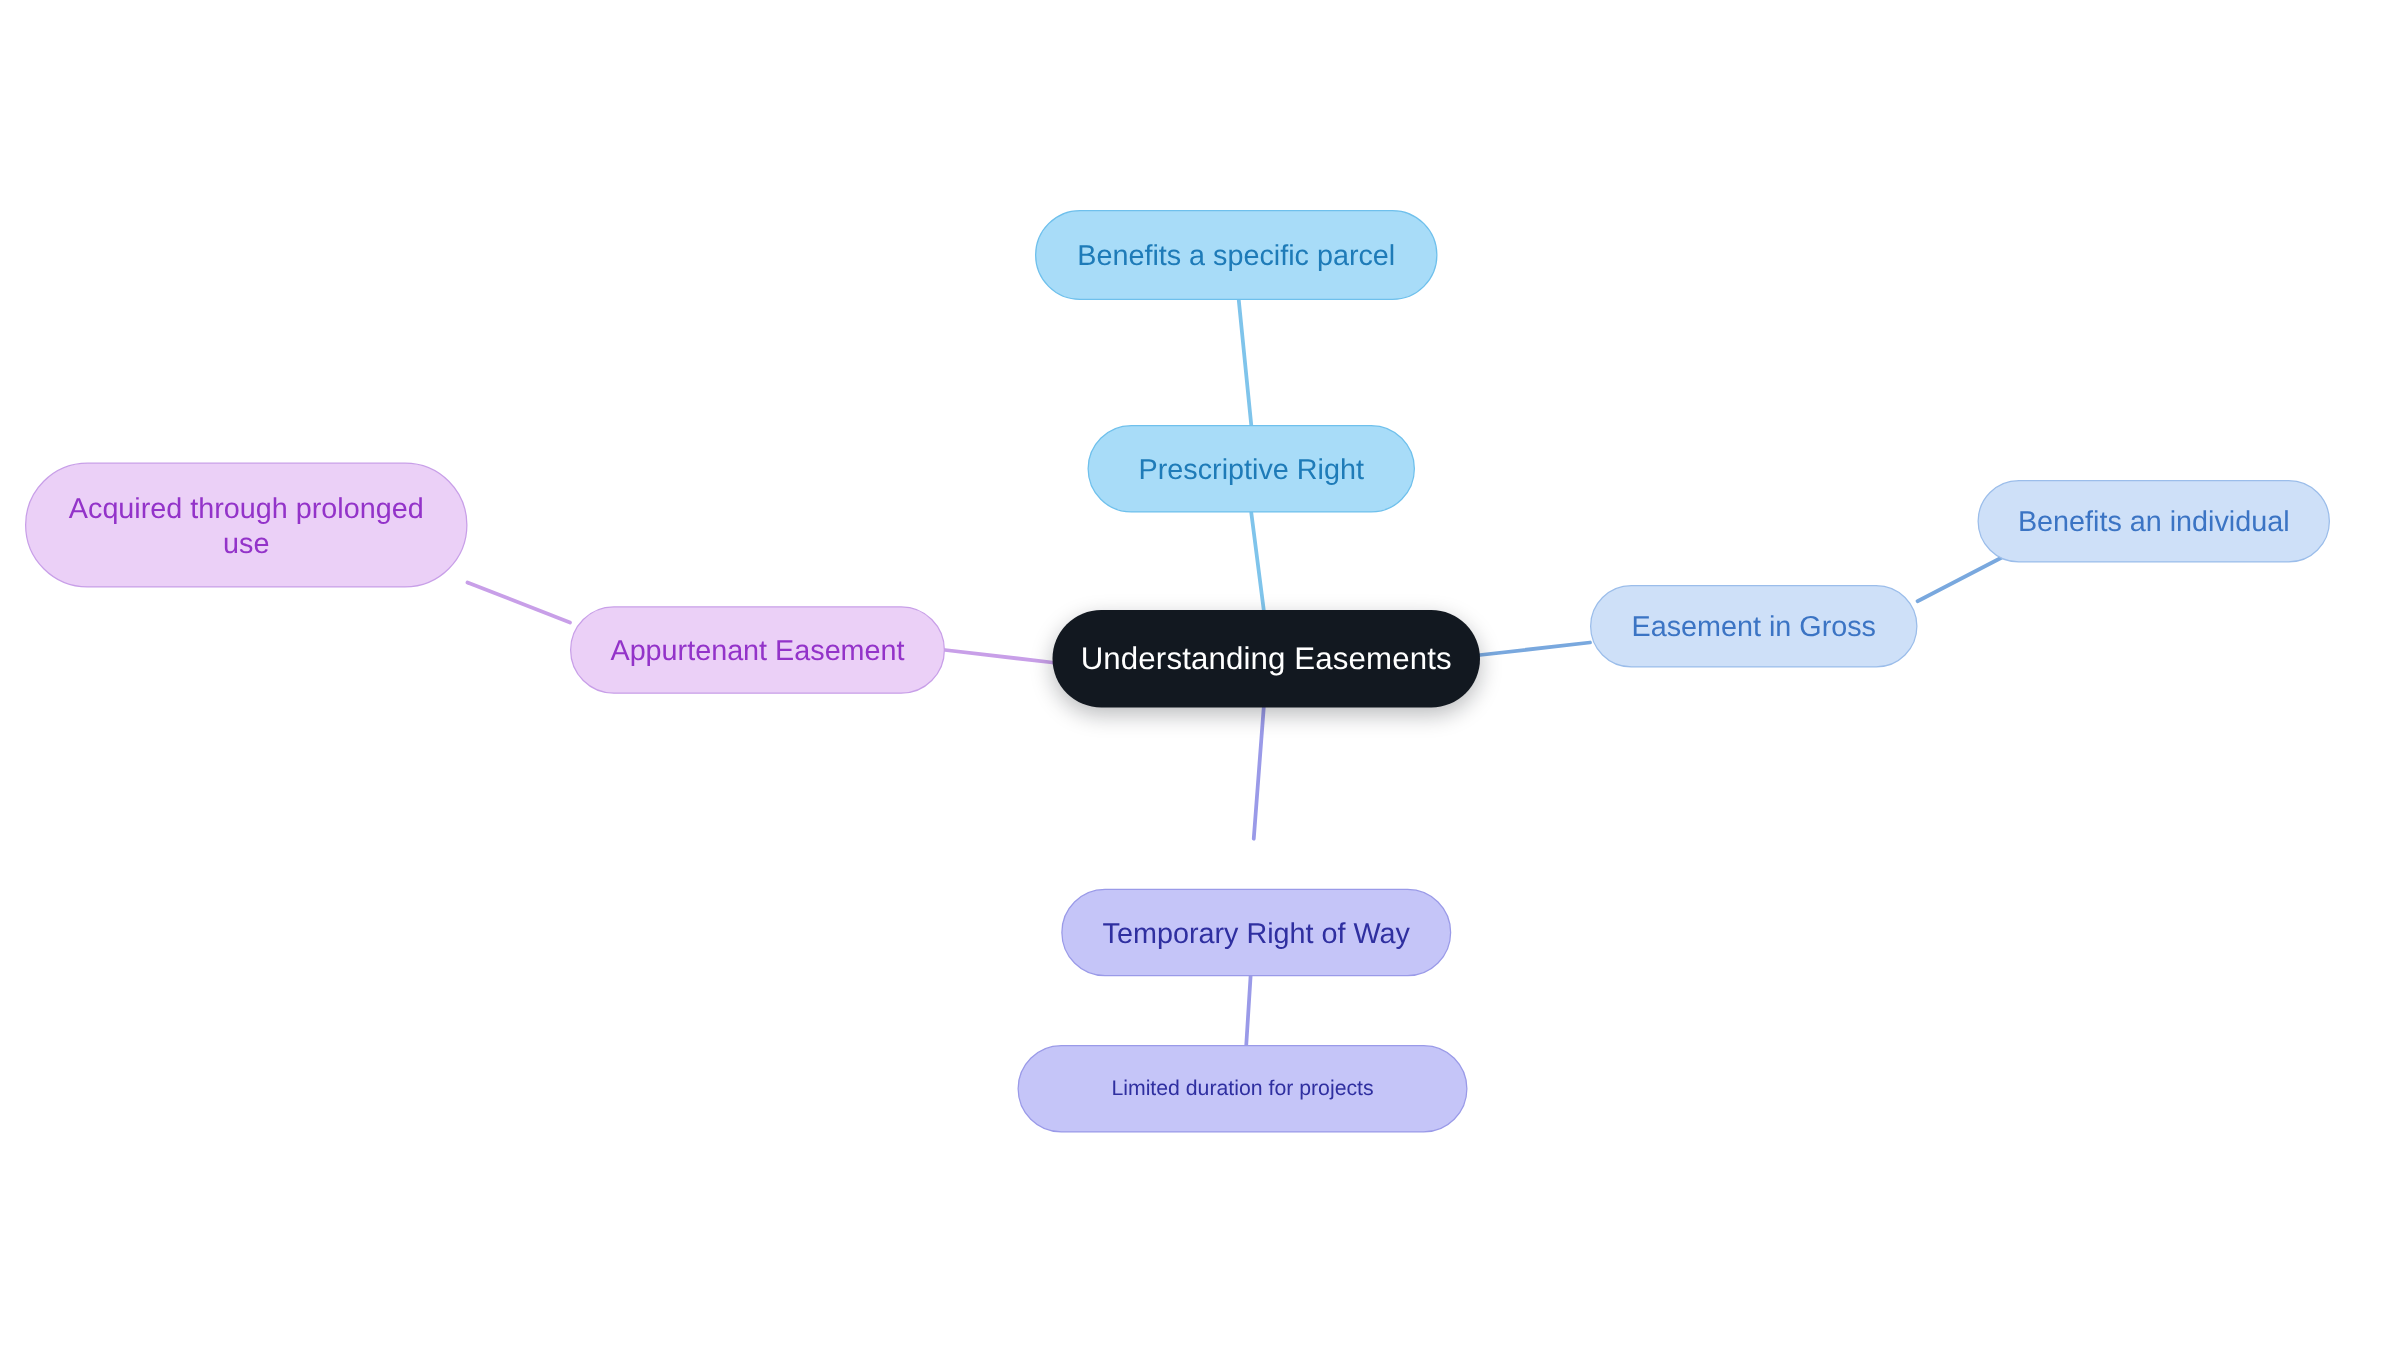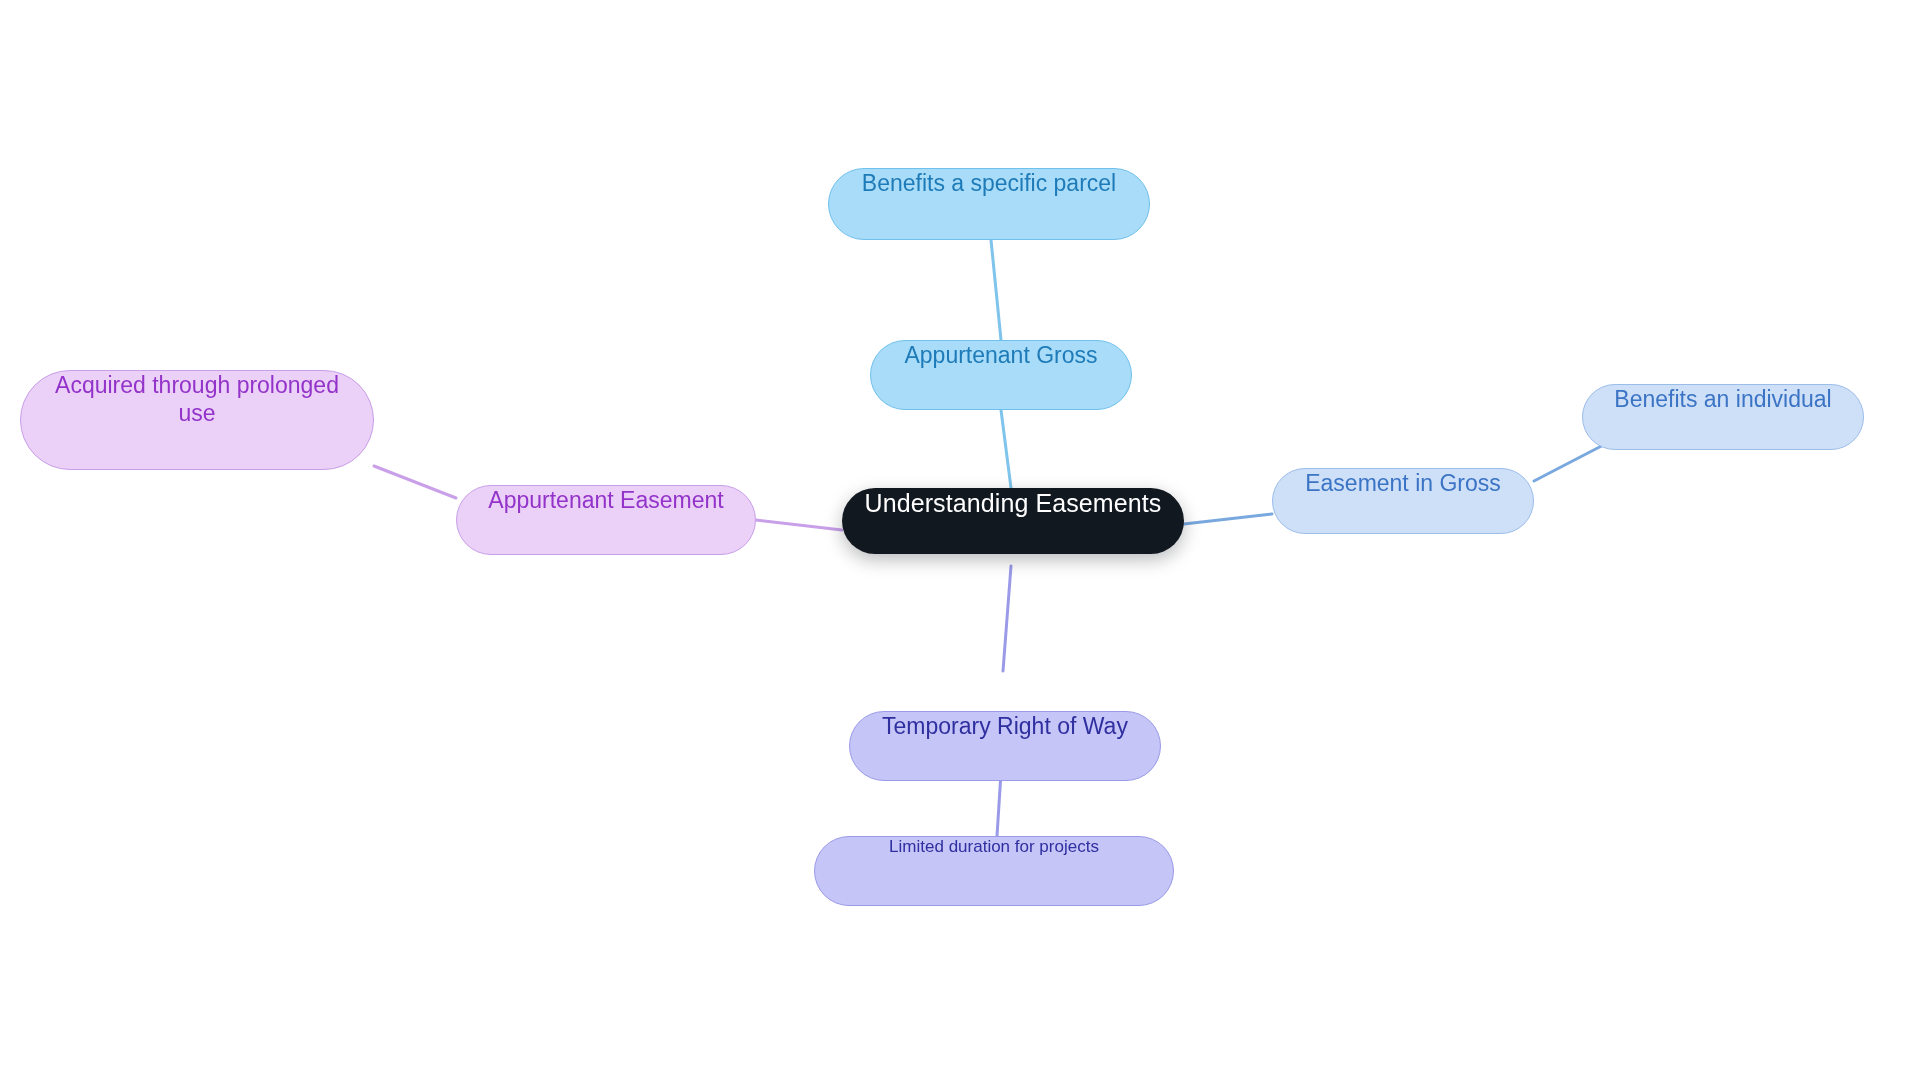--- a/index.html
+++ b/index.html
@@ -23,20 +23,21 @@
     position: absolute;
     left: 0;
     top: 0;
     width: 1920px;
     height: 1083px;
   }
   .node {
     position: absolute;
     box-sizing: border-box;
     display: flex;
+    align-items: center;
     justify-content: center;
     text-align: center;
     border-radius: 999px;
     border-style: solid;
     border-width: 1.5px;
     line-height: 1.22;
     padding: 0 14px;
     z-index: 5;
   }
   .node-label {
@@ -58,25 +59,25 @@
       <line x1="1011" y1="488" x2="1001" y2="410" stroke="#7FC4EB" stroke-width="3" stroke-linecap="round"></line>
       <line x1="1001" y1="340" x2="991" y2="240" stroke="#7FC4EB" stroke-width="3" stroke-linecap="round"></line>
       <line x1="1184" y1="524" x2="1272" y2="514" stroke="#79A8DE" stroke-width="3" stroke-linecap="round"></line>
       <line x1="1534" y1="481" x2="1613" y2="440" stroke="#79A8DE" stroke-width="3" stroke-linecap="round"></line>
       <line x1="1011" y1="566" x2="1003" y2="671" stroke="#9A9AE8" stroke-width="3" stroke-linecap="round"></line>
       <line x1="1003" y1="741" x2="997" y2="836" stroke="#9A9AE8" stroke-width="3" stroke-linecap="round"></line>
       <line x1="842" y1="530" x2="756" y2="520" stroke="#C89FE8" stroke-width="3" stroke-linecap="round"></line>
       <line x1="456" y1="498" x2="374" y2="466" stroke="#C89FE8" stroke-width="3" stroke-linecap="round"></line>
     </svg>
   <div id="nodes">
-      <div class="node root" style="left: 842px; top: 488px; width: 342px; height: 66px; background: rgb(18, 24, 32); color: rgb(255, 255, 255); border-color: rgb(18, 24, 32); font-size: 25px;">
+      <div class="node root" style="left: 842px; top: 488px; width: 342px; height: 78px; background: rgb(18, 24, 32); color: rgb(255, 255, 255); border-color: rgb(18, 24, 32); font-size: 25px;">
         <span class="node-label">Understanding Easements</span>
       </div>
       <div class="node" style="left: 870px; top: 340px; width: 262px; height: 70px; background: rgb(168, 220, 248); color: rgb(30, 123, 184); border-color: rgb(111, 192, 236); font-size: 23px;">
-        <span class="node-label">Appurtenant Gross</span>
+        <span class="node-label">Prescriptive Right</span>
       </div>
       <div class="node" style="left: 828px; top: 168px; width: 322px; height: 72px; background: rgb(168, 220, 248); color: rgb(30, 123, 184); border-color: rgb(111, 192, 236); font-size: 23px;">
         <span class="node-label">Benefits a specific parcel</span>
       </div>
       <div class="node" style="left: 1272px; top: 468px; width: 262px; height: 66px; background: rgb(206, 224, 248); color: rgb(59, 116, 196); border-color: rgb(155, 189, 234); font-size: 23px;">
         <span class="node-label">Easement in Gross</span>
       </div>
       <div class="node" style="left: 1582px; top: 384px; width: 282px; height: 66px; background: rgb(206, 224, 248); color: rgb(59, 116, 196); border-color: rgb(155, 189, 234); font-size: 23px;">
         <span class="node-label">Benefits an individual</span>
       </div>

